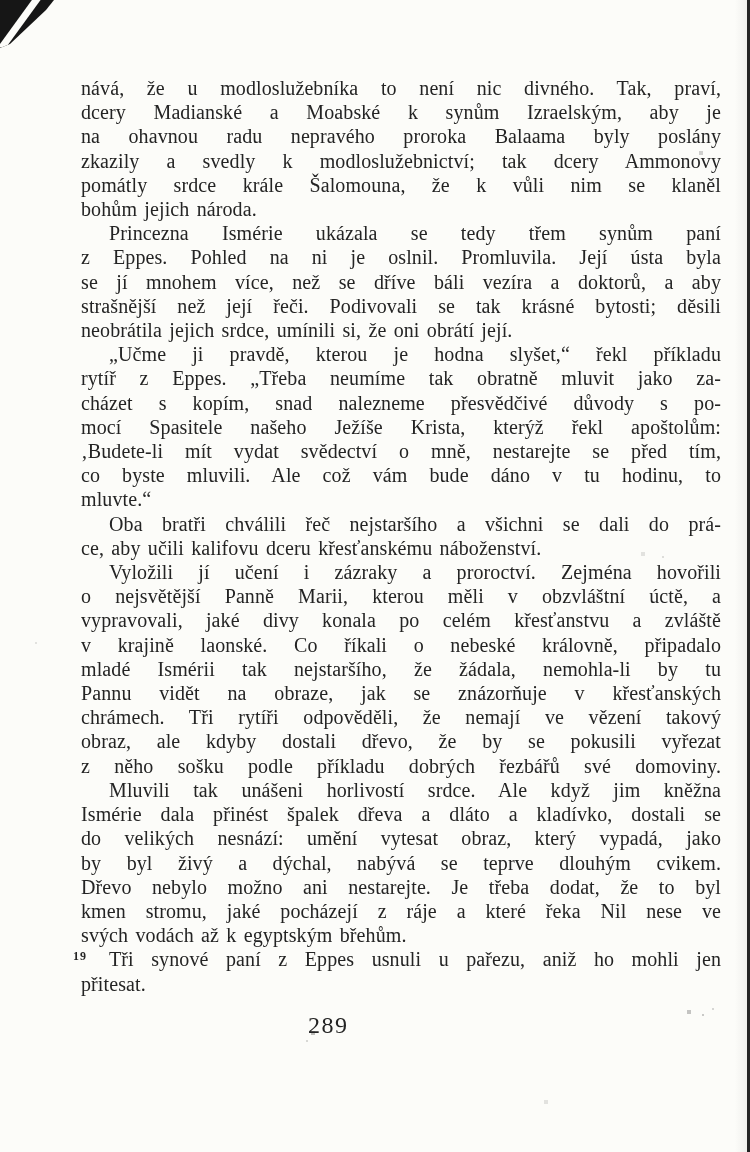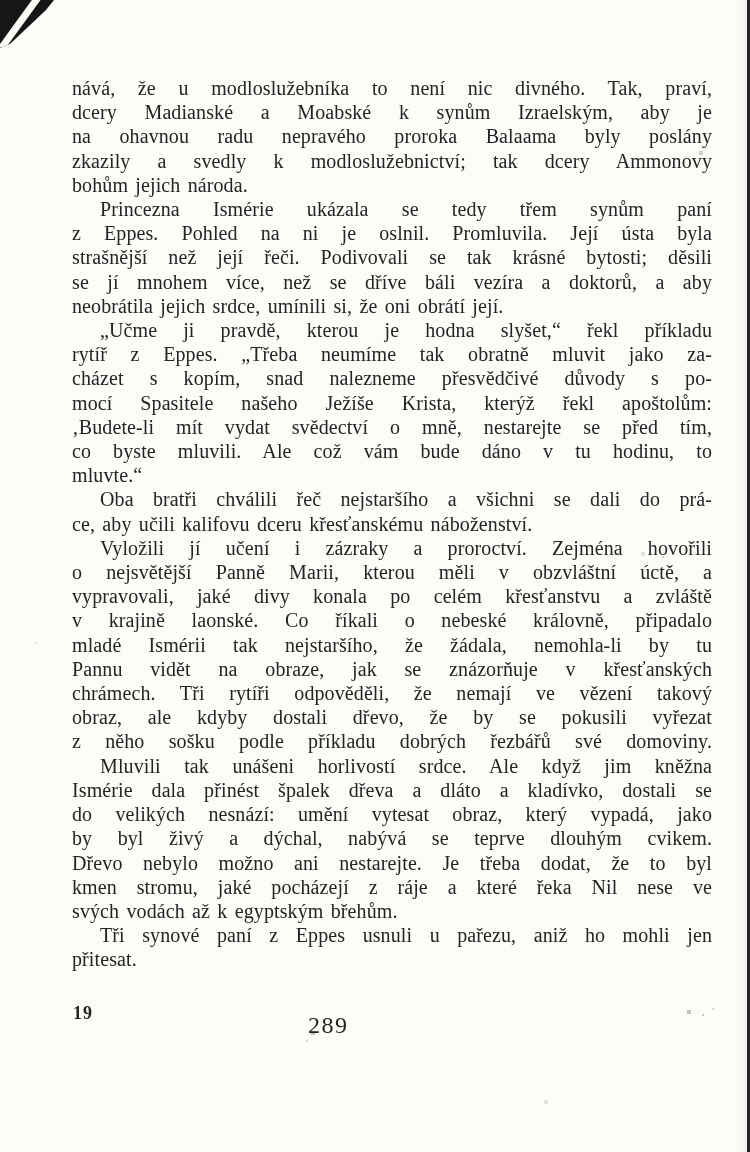--- a/index.html
+++ b/index.html
@@ -10,21 +10,21 @@
     margin: 0 auto;
     background: var(--paper, #fcfcf9);
     overflow: hidden;
     font-family: "Liberation Serif", serif;
     color: var(--ink, #242424);
   }
 
   
   .text-block {
     position: absolute;
-    left: 72px;
+    left: 81px;
     top: 76px;
     width: 640px;
     font-size: 20px;
     line-height: 24.2px;
     letter-spacing: 0.1px;
   }
   .paragraph { margin: 0; }
   .line {
     text-align: justify;
     text-align-last: justify;
@@ -33,22 +33,22 @@
   .line.last {
     text-align-last: left;
     word-spacing: 2.2px;
   }
   .paragraph.indented .line.first { text-indent: 28px; }
 
   
   .signature-mark {
     position: absolute;
     left: 73px;
-    top: 1003px;
-    font-size: 18px;
+    top: 949px;
+    font-size: 12px;
     font-weight: 600;
     letter-spacing: 1px;
   }
   .page-number {
     position: absolute;
     left: 308px;
     top: 1012px;
     font-size: 24px;
     letter-spacing: 1.5px;
   }
@@ -110,27 +110,28 @@
   <div class="edge-shade"></div>
   <div class="edge-line"></div>
   <div class="scan-noise"></div>
 
   <main class="text-block" id="paragraphs">
       <div class="paragraph">
         <div class="line first">nává, že u modloslužebníka to není nic divného. Tak, praví,</div>
         <div class="line">dcery Madianské a Moabské k synům Izraelským, aby je</div>
         <div class="line">na ohavnou radu nepravého proroka Balaama byly poslány</div>
         <div class="line">zkazily a svedly k modloslužebnictví; tak dcery Ammonovy</div>
+        <div class="line">pomátly srdce krále Šalomouna, že k vůli nim se klaněl</div>
         <div class="line last">bohům jejich národa.</div>
       </div>
       <div class="paragraph indented">
         <div class="line first">Princezna Ismérie ukázala se tedy třem synům paní</div>
         <div class="line">z Eppes. Pohled na ni je oslnil. Promluvila. Její ústa byla</div>
+        <div class="line">se jí mnohem více, než se dříve báli vezíra a doktorů, a aby</div>
         <div class="line">strašnější než její řeči. Podivovali se tak krásné bytosti; děsili</div>
-        <div class="line">se jí mnohem více, než se dříve báli vezíra a doktorů, a aby</div>
         <div class="line last">neobrátila jejich srdce, umínili si, že oni obrátí její.</div>
       </div>
       <div class="paragraph indented">
         <div class="line first">„Učme ji pravdě, kterou je hodna slyšet,“ řekl příkladu</div>
         <div class="line">rytíř z Eppes. „Třeba neumíme tak obratně mluvit jako za-</div>
         <div class="line">cházet s kopím, snad nalezneme přesvědčivé důvody s po-</div>
         <div class="line">mocí Spasitele našeho Ježíše Krista, kterýž řekl apoštolům:</div>
         <div class="line">‚Budete-li mít vydat svědectví o mně, nestarejte se před tím,</div>
         <div class="line">co byste mluvili. Ale což vám bude dáno v tu hodinu, to</div>
         <div class="line last">mluvte.“</div>

